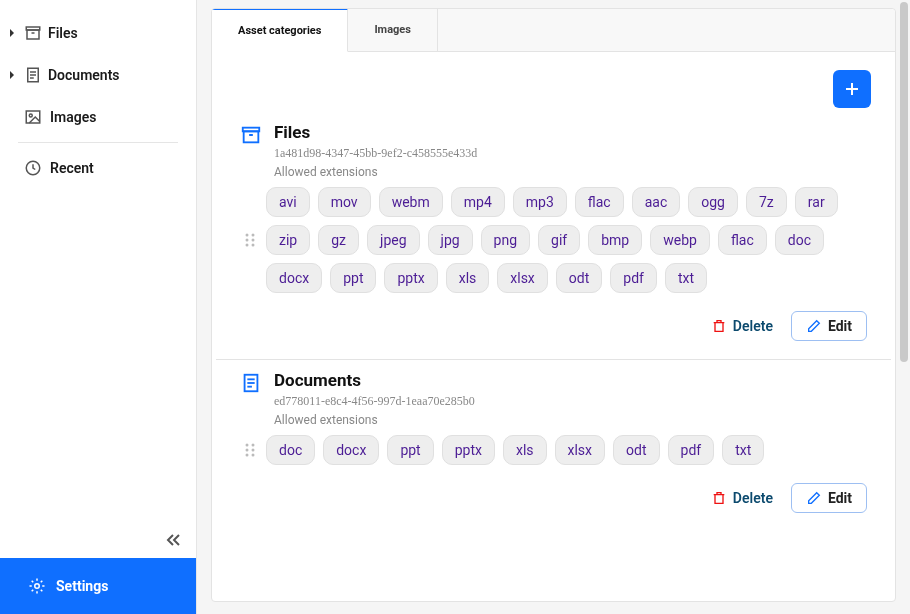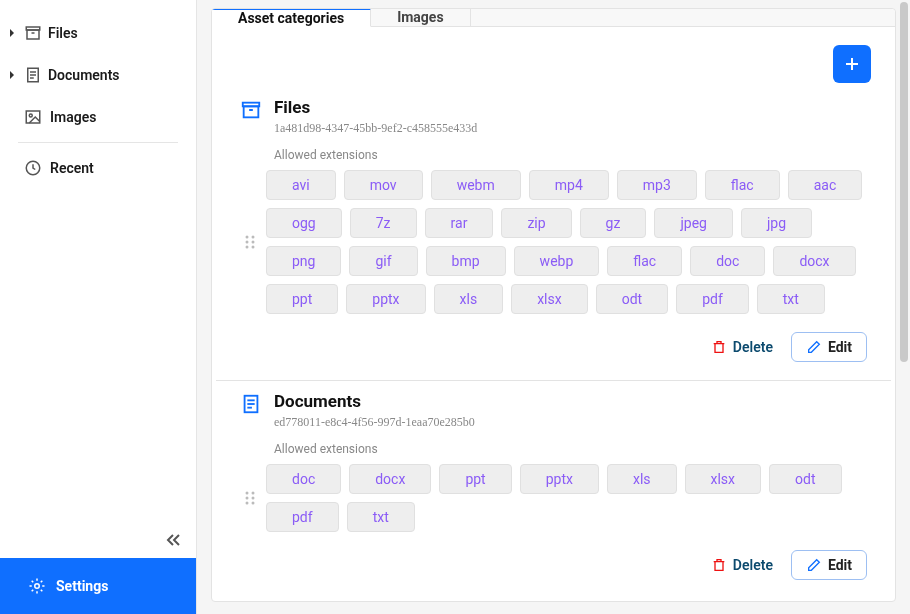--- a/index.html
+++ b/index.html
@@ -101,23 +101,23 @@
   height: 594px;
   overflow-y: auto;
 }
 .tabs {
   display: flex;
   border-bottom: 1px solid #e3e3e3;
   background: #f8f8f8;
   border-radius: 4px 4px 0 0;
 }
 .tab {
-  padding: 0 26px;
+  padding: 14px 26px;
   font-weight: 700;
-  font-size: 14px;
+  font-size: 11px;
   cursor: pointer;
   border-right: 1px solid #e3e3e3;
   color: #444;
   background: #f8f8f8;
   position: relative;
 }
 .tab.active {
   background: #fff;
   color: #111;
   border-top: 2px solid #0f6fff;
@@ -169,21 +169,21 @@
 }
 .cat-id {
   font-size: 12px;
   color: #888;
   margin-top: 4px;
   font-family: Liberation Serif, serif;
 }
 .ext-label {
   font-size: 12px;
   color: #888;
-  margin-top: 12px;
+  margin-top: 4px;
   margin-left: 34px;
 }
 .ext-row {
   display: flex;
   align-items: flex-start;
   margin-top: 8px;
 }
 .drag-handle {
   width: 26px;
   flex-shrink: 0;
@@ -197,24 +197,24 @@
 }
 .ext-wrap {
   display: flex;
   flex-wrap: wrap;
   gap: 8px;
   flex: 1;
 }
 .ext-pill {
   background: #eee;
   border: 1px solid #e0e0e0;
-  border-radius: 4px;
-  padding: 6px 25px;
+  border-radius: 10px;
+  padding: 6px 12px;
   font-size: 14px;
-  color: #8b5cf6;
+  color: #4c1d95;
 }
 .cat-actions {
   display: flex;
   justify-content: flex-end;
   gap: 14px;
   margin-top: 18px;
 }
 .link-delete {
   display: flex;
   align-items: center;

